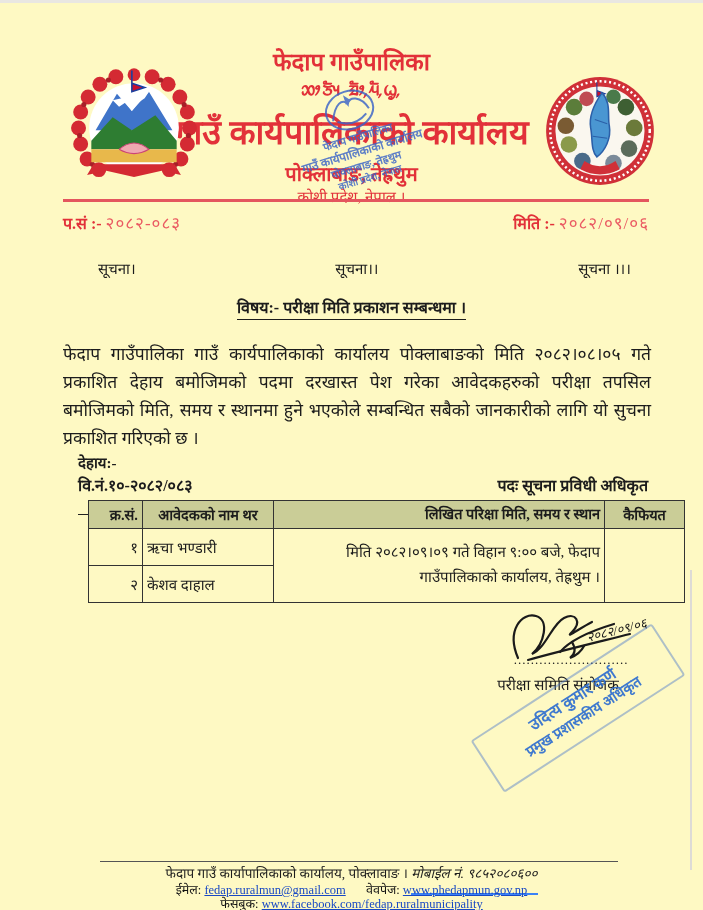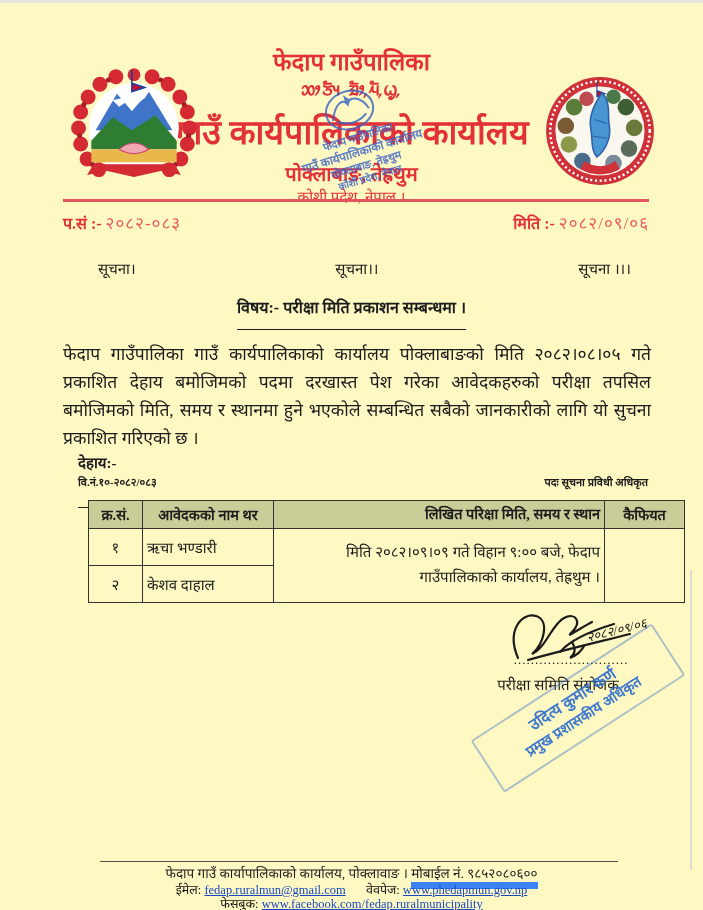--- a/index.html
+++ b/index.html
@@ -38,39 +38,39 @@
 
   
   .ref-row{position:absolute;top:211px;left:63px;right:54px;display:flex;justify-content:space-between;}
   .ref-label{color:#e23139;font-weight:bold;font-size:16px;}
   .ref-value{color:#ea5a62;font-size:17px;letter-spacing:1px;}
 
   
   .notice-row{position:absolute;top:258px;left:98px;right:72px;display:flex;justify-content:space-between;font-size:15px;}
 
   .subject{position:absolute;top:296px;left:0;right:0;text-align:center;font-size:16px;font-weight:bold;}
-  .subject span{border-bottom:1.5px solid #1c1c1c;padding-bottom:13px;text-align:right;}
+  .subject span{border-bottom:1.5px solid #1c1c1c;padding-bottom:3px;text-align:right;}
 
   .body-par{
     position:absolute;top:322px;left:63px;right:52px;
     font-size:17.5px;line-height:28px;text-align:justify;
   }
 
   .dehaya{position:absolute;top:452px;left:78px;font-size:15px;font-weight:bold;}
   .vacancy-row{
     position:absolute;top:474px;left:78px;right:55px;display:flex;justify-content:space-between;
-    font-size:11px;font-weight:bold;border-bottom:1.5px solid #222;padding-bottom:18px;
+    font-size:16px;font-weight:bold;border-bottom:1.5px solid #222;padding-bottom:18px;
   }
 
   
   .tbl{position:absolute;top:500px;left:88px;border-collapse:collapse;table-layout:fixed;width:561px;}
   .tbl th,.tbl td{border:1.2px solid #333;padding:1px 4px;}
   .tbl th{background:#cacd97;font-size:14.5px;font-weight:bold;height:22px;}
   .tbl td{font-size:15px;height:34px;}
-  .td-sn{text-align:center;width:45px;margin-top:11px;}
+  .td-sn{text-align:right;width:45px;margin-top:11px;}
   .td-name{width:122px;padding-left:10px;}
   .td-exam{width:322px;text-align:right;font-size:15.5px;line-height:1.7;}
   .td-rem{width:71px;}
 
   
   .sig-svg{position:absolute;left:502px;top:608px;}
   .sig-dots{position:absolute;left:496px;top:652px;width:150px;text-align:center;font-size:13px;letter-spacing:1px;color:#222;}
   .sig-title{position:absolute;left:468px;top:674px;width:180px;text-align:center;font-size:15px;}
 
   .cao-stamp{
@@ -80,21 +80,21 @@
     display:flex;flex-direction:column;justify-content:center;align-items:center;
     color:#2f6fd0;opacity:.92;text-align:center;line-height:1.3;
   }
   .cao-name{font-size:16px;font-weight:bold;}
   .cao-post{font-size:14.5px;font-weight:bold;}
 
   
   .foot-rule{position:absolute;top:861px;left:100px;right:85px;border-top:1.5px solid #555;}
   .foot-line{position:absolute;left:0;right:0;text-align:center;white-space:nowrap;}
   .f1{top:864px;font-size:13.5px;}
-  .f1 .mob{border-bottom:7px solid #3b82f6;padding-bottom:1px;}
+  .f1 .mob{border-bottom:2px solid #3b82f6;padding-bottom:12px;font-style:italic;}
   .f2{top:881px;font-size:12.5px;}
   .f3{top:895px;font-size:12.5px;}
   .lnk{color:#1848c4;text-decoration:underline;font-family:"Liberation Serif",serif;}
   .flabel{color:#111;}
   .gap{display:inline-block;width:14px;}
 </style>
 </head>
 <body>
 
 <div class="page">

